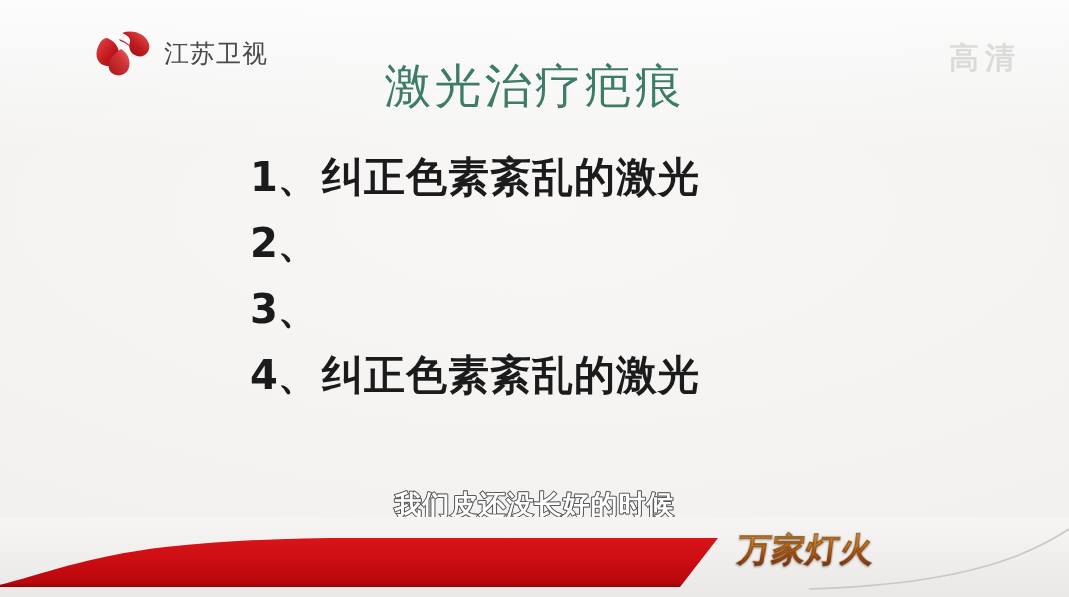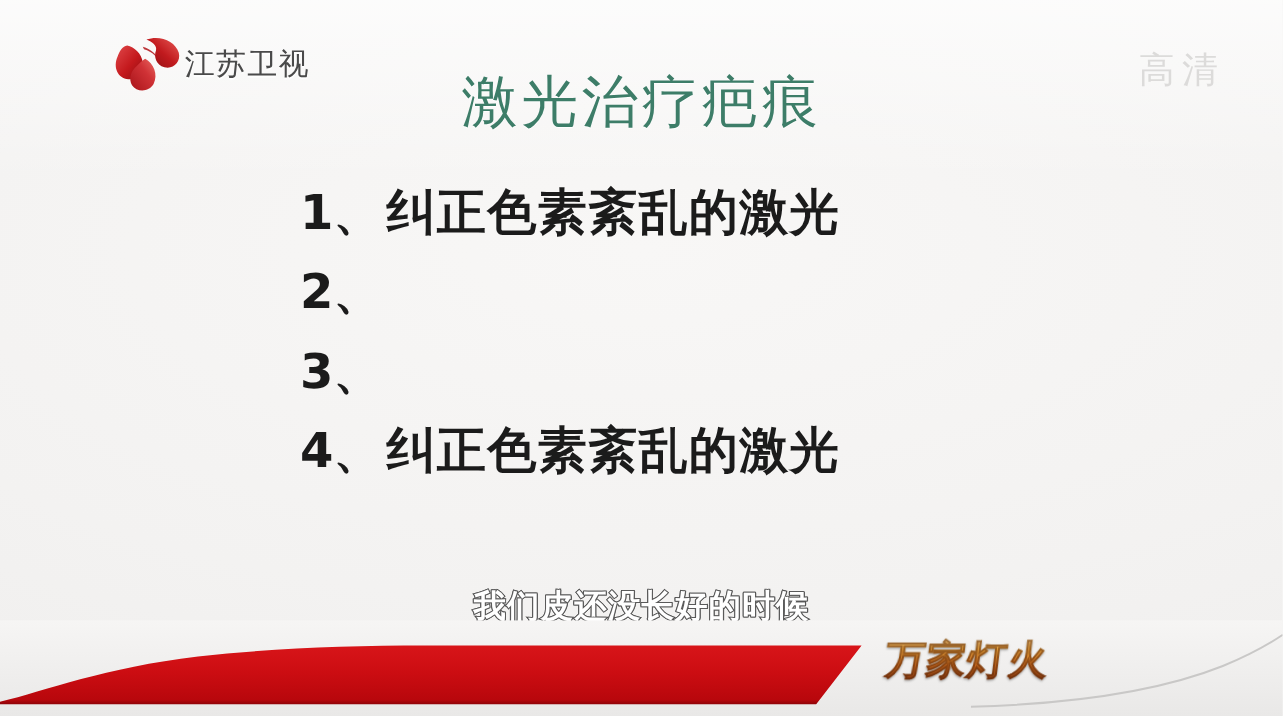--- a/index.html
+++ b/index.html
@@ -32,20 +32,21 @@
     background: linear-gradient(to bottom, rgba(255,255,255,0.75), rgba(255,255,255,0));
   }
 
   
   #channel-logo {
     position: absolute;
     left: 92px;
     top: 26px;
     display: flex;
     align-items: center;
+    gap: 10px;
     height: 54px;
   }
   .logo-mark {
     position: relative;
     width: 62px;
     height: 56px;
   }
   .logo-mark svg { display: block; }
 
   .logo-text {
@@ -60,21 +61,21 @@
 
   
   #hd-watermark {
     position: absolute;
     right: 48px;
     top: 38px;
     font-family: "DejaVu Sans", "Liberation Sans", sans-serif;
     font-size: 30px;
     letter-spacing: 6px;
     color: #dcdbda;
-    font-weight: 400;
+    font-weight: 700;
     white-space: nowrap;
     user-select: none;
   }
 
   
   #slide-title {
     position: absolute;
     left: 0;
     right: 0;
     top: 60px;

